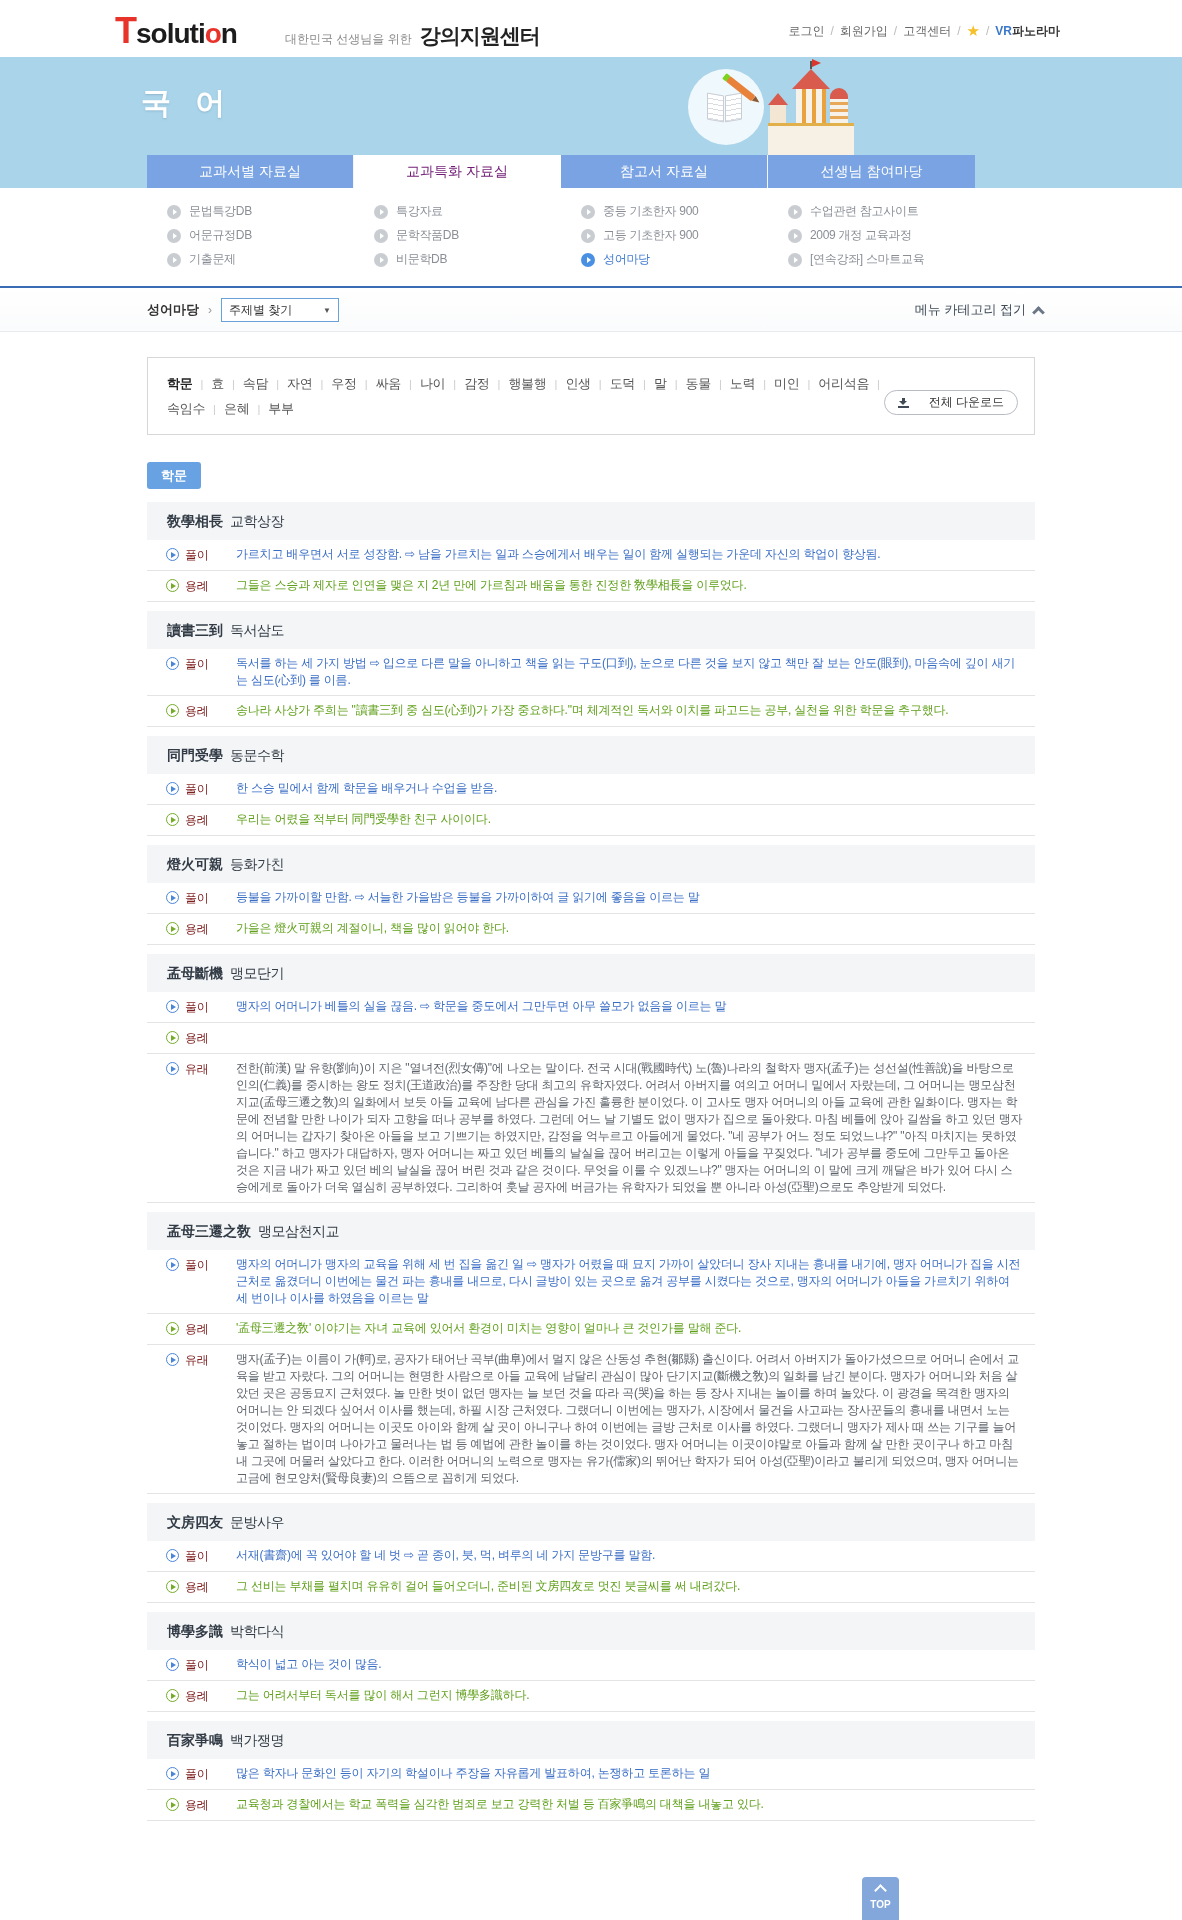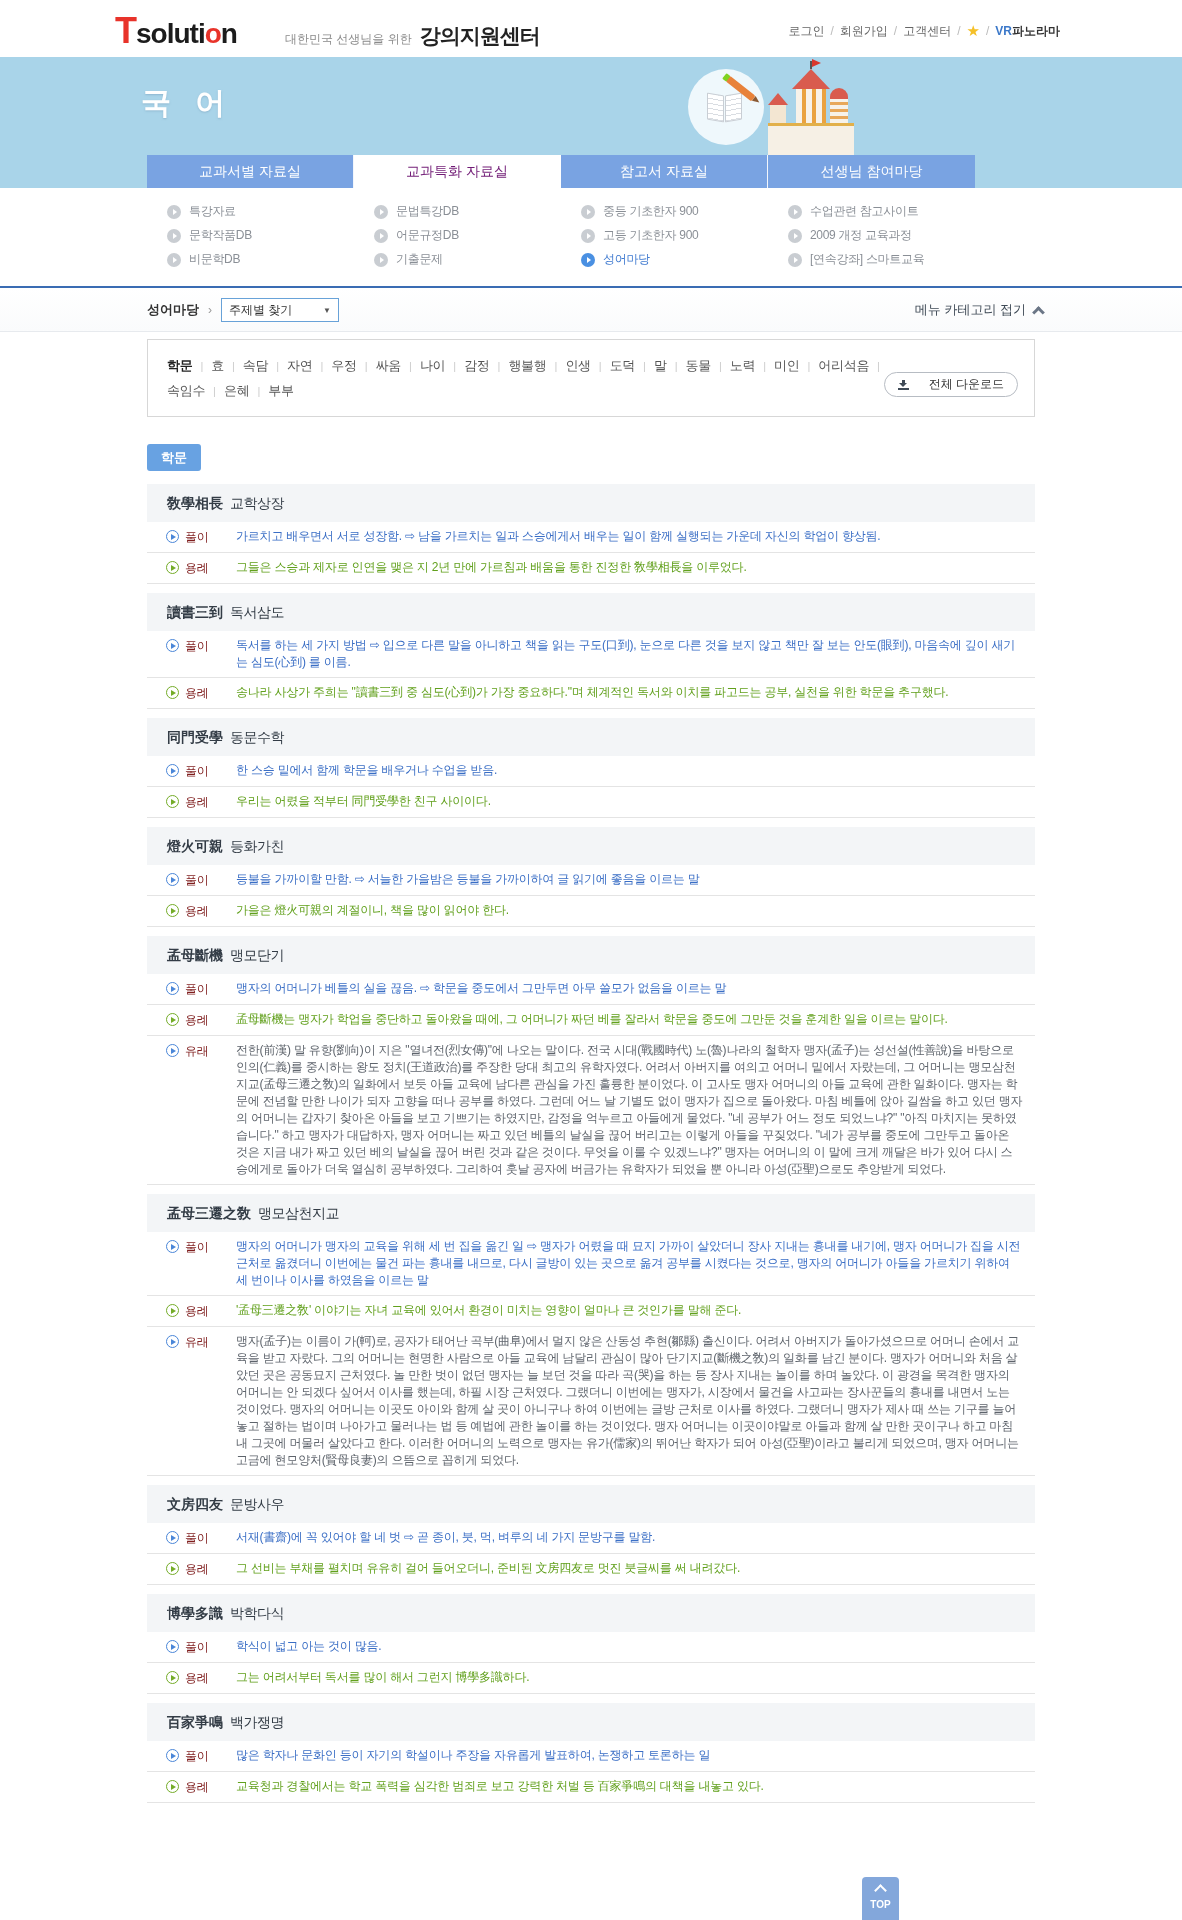--- a/index.html
+++ b/index.html
@@ -92,21 +92,21 @@
   .select-value { font-size:12px; color:#333; }
   .select-arrow { font-size:8px; color:#555; }
   .crumb-right { position:absolute; right:139px; top:0; height:44px; display:flex;
     align-items:center; gap:8px; cursor:pointer; }
   .collapse-label { font-size:13px; color:#3f4a56; }
   .chev-up { width:9px; height:9px; border-top:3px solid #6b7686; border-left:3px solid #6b7686;
     transform:rotate(45deg); margin-top:4px; }
 
   
   .content { width:888px; margin:0 auto; }
-  .topic-box { margin-top:7px; border:1px solid #d7d7d7; background:#fff; position:relative;
+  .topic-box { margin-top:25px; border:1px solid #d7d7d7; background:#fff; position:relative;
     padding:13px 130px 13px 19px; min-height:76px; }
   .topic-row { line-height:24px; }
   .topic { font-size:13px; color:#555; cursor:pointer; letter-spacing:-0.3px; }
   .topic.active { color:#222; font-weight:bold; }
   .topic-sep { color:#ccc; font-size:11px; margin:0 8px; }
   .dl-btn { position:absolute; right:16px; top:32px; height:25px; border:1px solid #b7bcc3;
     border-radius:13px; background:#fff; display:flex; align-items:center; gap:20px;
     padding:0 13px; font-size:12px; color:#333; cursor:pointer;
     font-family:"Liberation Sans", sans-serif; }
   .dl-icon { position:relative; width:11px; height:10px; border-bottom:2px solid #3f4a56; }
@@ -195,53 +195,53 @@
         <div class="tab">선생님 참여마당</div>
       </div>
   </div>
 
   <nav class="submenu">
       <div class="sm-col">
         <div class="sm-item">
           <span class="sm-icon">
             <span class="sm-arrow"></span>
           </span>
+          <span class="sm-label">문법특강DB</span>
+        </div>
+        <div class="sm-item">
+          <span class="sm-icon">
+            <span class="sm-arrow"></span>
+          </span>
+          <span class="sm-label">어문규정DB</span>
+        </div>
+        <div class="sm-item">
+          <span class="sm-icon">
+            <span class="sm-arrow"></span>
+          </span>
+          <span class="sm-label">기출문제</span>
+        </div>
+      </div>
+      <div class="sm-col">
+        <div class="sm-item">
+          <span class="sm-icon">
+            <span class="sm-arrow"></span>
+          </span>
           <span class="sm-label">특강자료</span>
         </div>
         <div class="sm-item">
           <span class="sm-icon">
             <span class="sm-arrow"></span>
           </span>
           <span class="sm-label">문학작품DB</span>
         </div>
         <div class="sm-item">
           <span class="sm-icon">
             <span class="sm-arrow"></span>
           </span>
           <span class="sm-label">비문학DB</span>
-        </div>
-      </div>
-      <div class="sm-col">
-        <div class="sm-item">
-          <span class="sm-icon">
-            <span class="sm-arrow"></span>
-          </span>
-          <span class="sm-label">문법특강DB</span>
-        </div>
-        <div class="sm-item">
-          <span class="sm-icon">
-            <span class="sm-arrow"></span>
-          </span>
-          <span class="sm-label">어문규정DB</span>
-        </div>
-        <div class="sm-item">
-          <span class="sm-icon">
-            <span class="sm-arrow"></span>
-          </span>
-          <span class="sm-label">기출문제</span>
         </div>
       </div>
       <div class="sm-col">
         <div class="sm-item">
           <span class="sm-icon">
             <span class="sm-arrow"></span>
           </span>
           <span class="sm-label">중등 기초한자 900</span>
         </div>
         <div class="sm-item">
@@ -384,21 +384,20 @@
               <span class="picon"></span>
               <span class="ltext">풀이</span>
             </span>
             <span class="row-text">맹자의 어머니가 베틀의 실을 끊음. ⇨ 학문을 중도에서 그만두면 아무 쓸모가 없음을 이르는 말</span>
           </div>
           <div class="row example">
             <span class="row-label">
               <span class="picon icon-green"></span>
               <span class="ltext">용례</span>
             </span>
-            <span class="row-text">孟母斷機는 맹자가 학업을 중단하고 돌아왔을 때에, 그 어머니가 짜던 베를 잘라서 학문을 중도에 그만둔 것을 훈계한 일을 이르는 말이다.</span>
           </div>
           <div class="row origin">
             <span class="row-label">
               <span class="picon"></span>
               <span class="ltext">유래</span>
             </span>
             <span class="row-text">전한(前漢) 말 유향(劉向)이 지은 "열녀전(烈女傳)"에 나오는 말이다. 전국 시대(戰國時代) 노(魯)나라의 철학자 맹자(孟子)는 성선설(性善說)을 바탕으로 인의(仁義)를 중시하는 왕도 정치(王道政治)를 주장한 당대 최고의 유학자였다. 어려서 아버지를 여의고 어머니 밑에서 자랐는데, 그 어머니는 맹모삼천지교(孟母三遷之敎)의 일화에서 보듯 아들 교육에 남다른 관심을 가진 훌륭한 분이었다. 이 고사도 맹자 어머니의 아들 교육에 관한 일화이다. 맹자는 학문에 전념할 만한 나이가 되자 고향을 떠나 공부를 하였다. 그런데 어느 날 기별도 없이 맹자가 집으로 돌아왔다. 마침 베틀에 앉아 길쌈을 하고 있던 맹자의 어머니는 갑자기 찾아온 아들을 보고 기쁘기는 하였지만, 감정을 억누르고 아들에게 물었다. "네 공부가 어느 정도 되었느냐?" "아직 마치지는 못하였습니다." 하고 맹자가 대답하자, 맹자 어머니는 짜고 있던 베틀의 날실을 끊어 버리고는 이렇게 아들을 꾸짖었다. "네가 공부를 중도에 그만두고 돌아온 것은 지금 내가 짜고 있던 베의 날실을 끊어 버린 것과 같은 것이다. 무엇을 이룰 수 있겠느냐?" 맹자는 어머니의 이 말에 크게 깨달은 바가 있어 다시 스승에게로 돌아가 더욱 열심히 공부하였다. 그리하여 훗날 공자에 버금가는 유학자가 되었을 뿐 아니라 아성(亞聖)으로도 추앙받게 되었다.</span>
           </div>
         </section>
         <section class="section">

